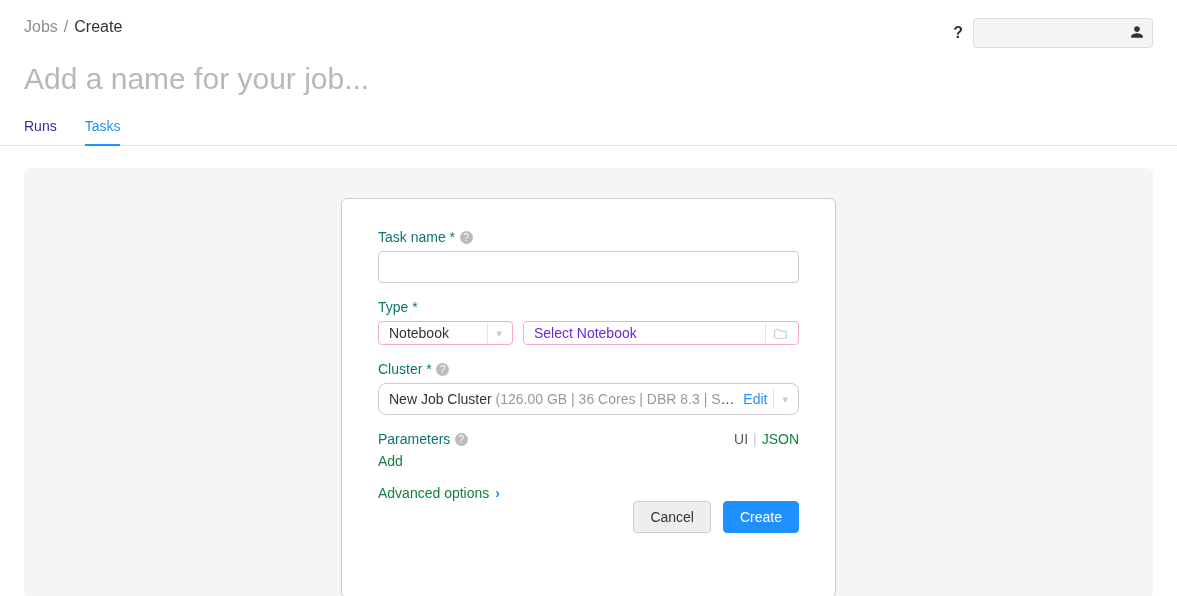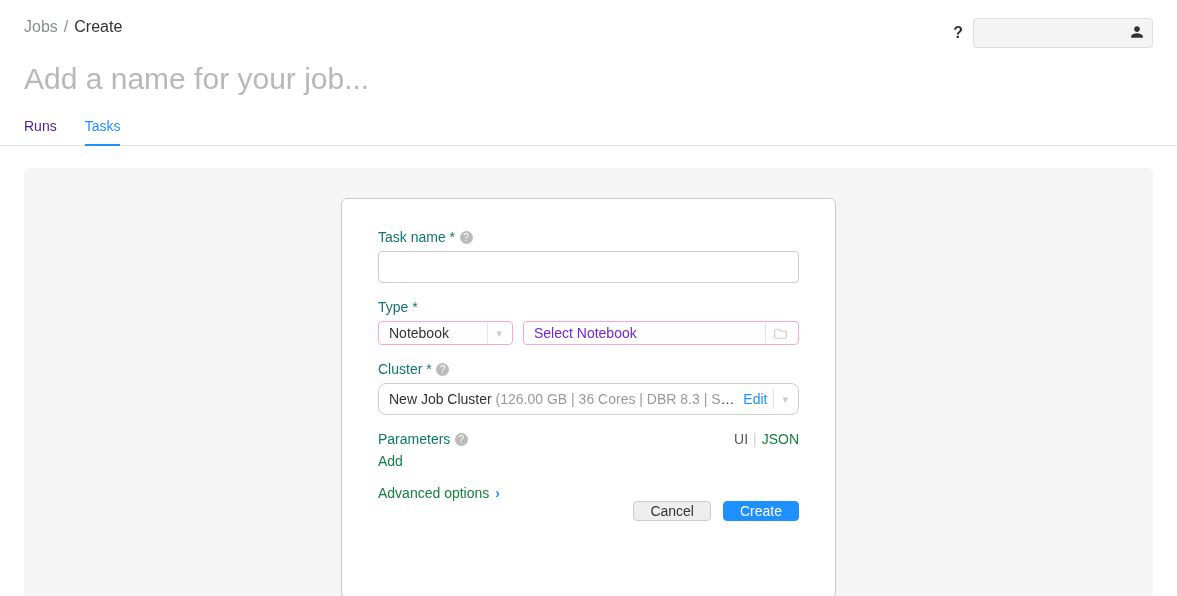--- a/index.html
+++ b/index.html
@@ -201,21 +201,21 @@
     gap: 6px;
     margin-top: 14px;
   }
   .chev-right { color: #1f90ff; font-weight: bold; }
   .footer-actions {
     display: flex;
     justify-content: flex-end;
     gap: 12px;
   }
   .btn {
-    height: 20px;
+    height: 32px;
     padding: 0 16px;
     border-radius: 4px;
     font-size: 14px;
     cursor: pointer;
     border: 1px solid #ccc;
   }
   .btn-secondary { background: #eee; color: #333; }
   .btn-primary { background: #1f90ff; color: #fff; border-color: #1f90ff; }
 </style>
 </head>

